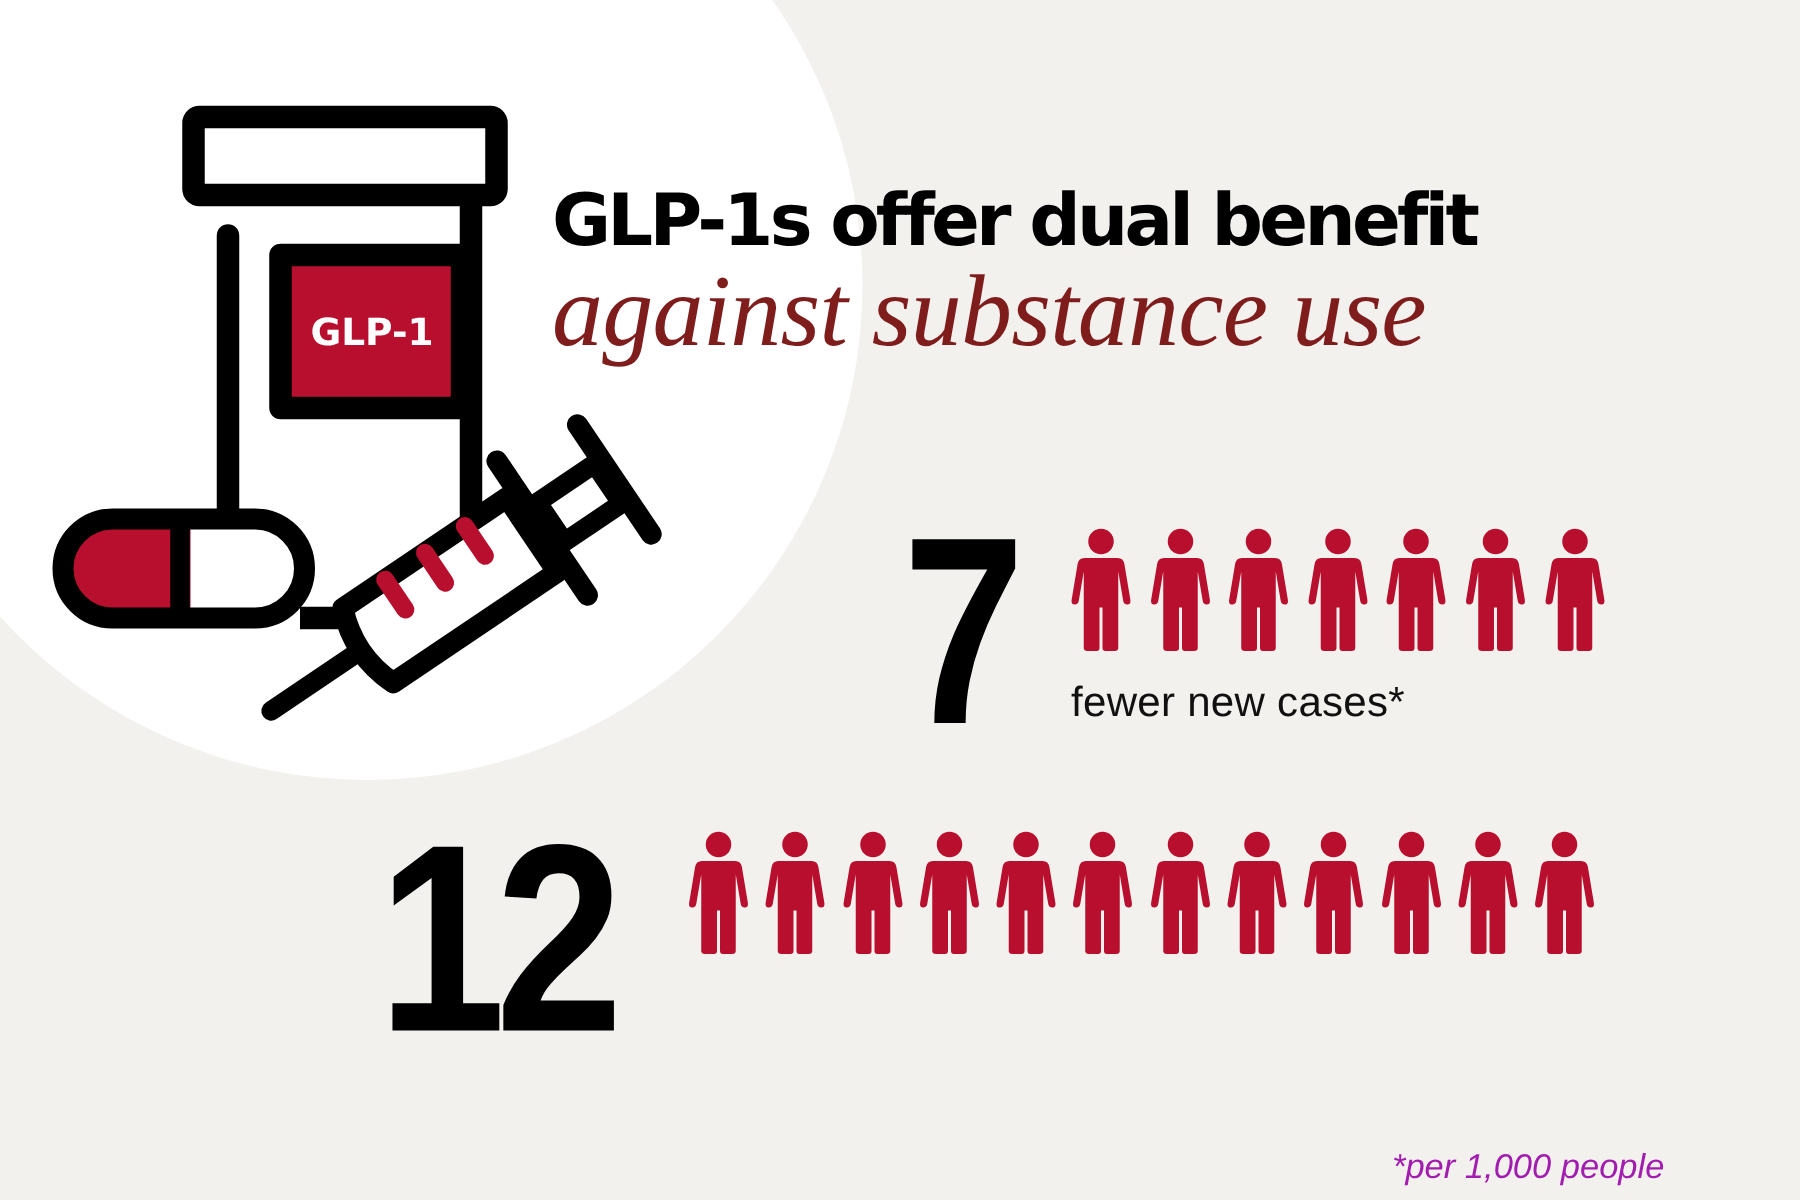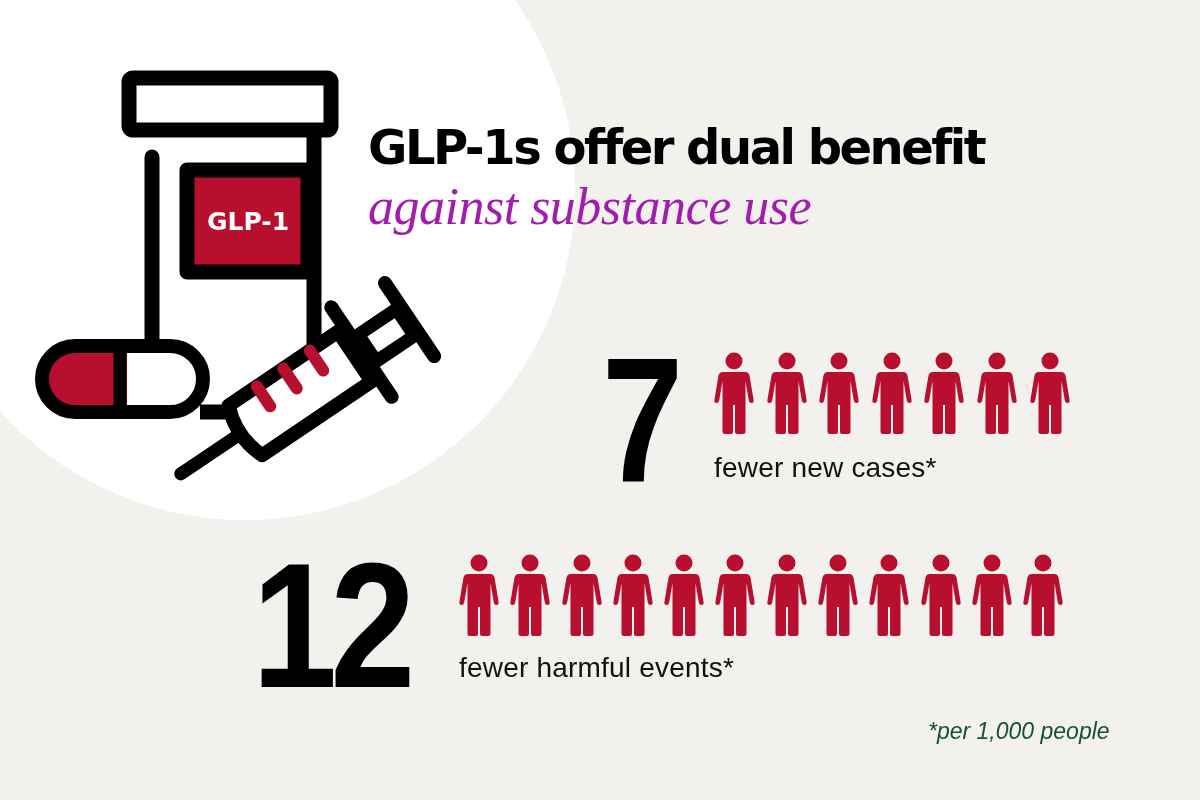--- a/index.html
+++ b/index.html
@@ -28,23 +28,23 @@
       font-size: 48px;
       letter-spacing: -2.5px;
       line-height: 58px;
       color: #000;
       white-space: nowrap;
     }
     .headline-italic {
       display: block;
       font-family: "Liberation Serif", serif;
       font-style: italic;
-      font-size: 52px;
+      font-size: 68px;
       line-height: 70px;
-      color: #a21caf;
+      color: #7f1d1d;
       letter-spacing: -0.5px;
       white-space: nowrap;
       margin-top: -4px;
     }
     .stat-number {
       position: absolute;
       font-family: "Liberation Sans", sans-serif;
       font-weight: bold;
       color: #000;
       line-height: 1;
@@ -61,25 +61,25 @@
       position: absolute;
       font-family: "Liberation Sans", sans-serif;
       font-size: 28px;
       color: #111;
       white-space: nowrap;
       letter-spacing: 0.2px;
     }
     .stat-label.l7 { left: 714px; top: 452px; }
     .stat-label.l12 { left: 459px; top: 652px; }
     .footnote {
-      position: absolute; left: 928px; top: 718px;
+      position: absolute; left: 928px; top: 764px;
       font-family: "Liberation Sans", sans-serif;
       font-style: italic;
       font-size: 23px;
-      color: #14532d;
+      color: #a21caf;
       white-space: nowrap;
     }
     .glp-label {
       font-family: "DejaVu Sans", sans-serif;
       font-weight: bold;
     }
   </style>
 </head>
 <body>
 
@@ -209,16 +209,15 @@
       </svg>
       <svg viewBox="0 0 40 82" class="person">
         <circle cx="20" cy="9" r="8.5" fill="#b80f2e"></circle>
         <path d="M9 20 L31 20 Q35 20 35.6 24 L39.6 48 Q40 51 37.5 51 Q35.2 51 34.8 48.5 L31.5 29 L31.5 80 Q31.5 82 29 82 L23 82 Q21 82 21 80 L21 53 L19 53 L19 80 Q19 82 17 82 L11 82 Q8.5 82 8.5 80 L8.5 29 L5.2 48.5 Q4.8 51 2.5 51 Q0 51 0.4 48 L4.4 24 Q5 20 9 20 Z" fill="#b80f2e"></path>
       </svg>
       <svg viewBox="0 0 40 82" class="person">
         <circle cx="20" cy="9" r="8.5" fill="#b80f2e"></circle>
         <path d="M9 20 L31 20 Q35 20 35.6 24 L39.6 48 Q40 51 37.5 51 Q35.2 51 34.8 48.5 L31.5 29 L31.5 80 Q31.5 82 29 82 L23 82 Q21 82 21 80 L21 53 L19 53 L19 80 Q19 82 17 82 L11 82 Q8.5 82 8.5 80 L8.5 29 L5.2 48.5 Q4.8 51 2.5 51 Q0 51 0.4 48 L4.4 24 Q5 20 9 20 Z" fill="#b80f2e"></path>
       </svg>
     </div>
-  <div class="stat-label l12">fewer harmful events*</div>
 
   <div class="footnote">*per 1,000 people</div>
 </div>
 
 </body></html>

